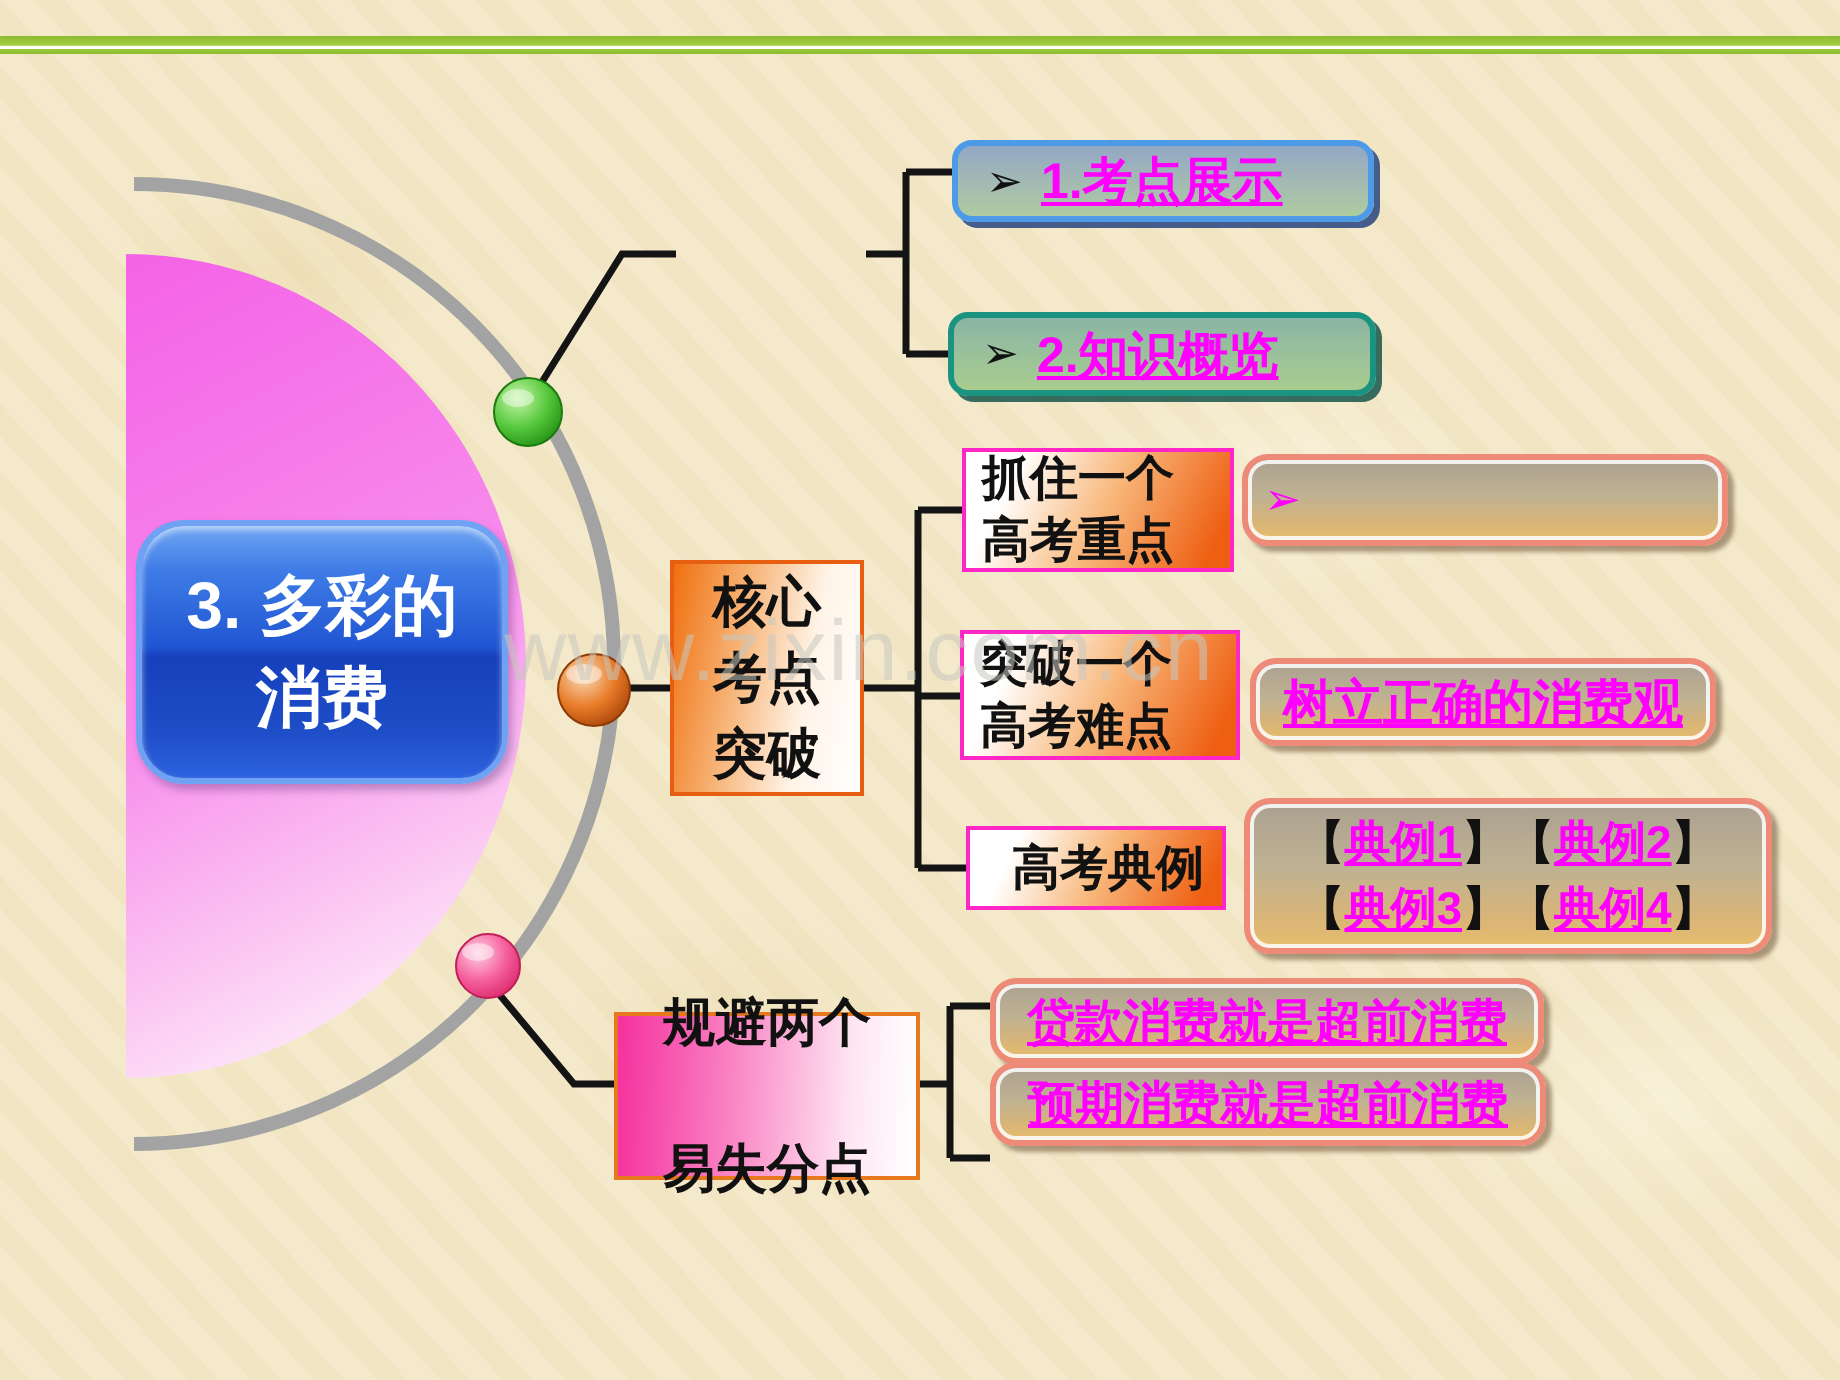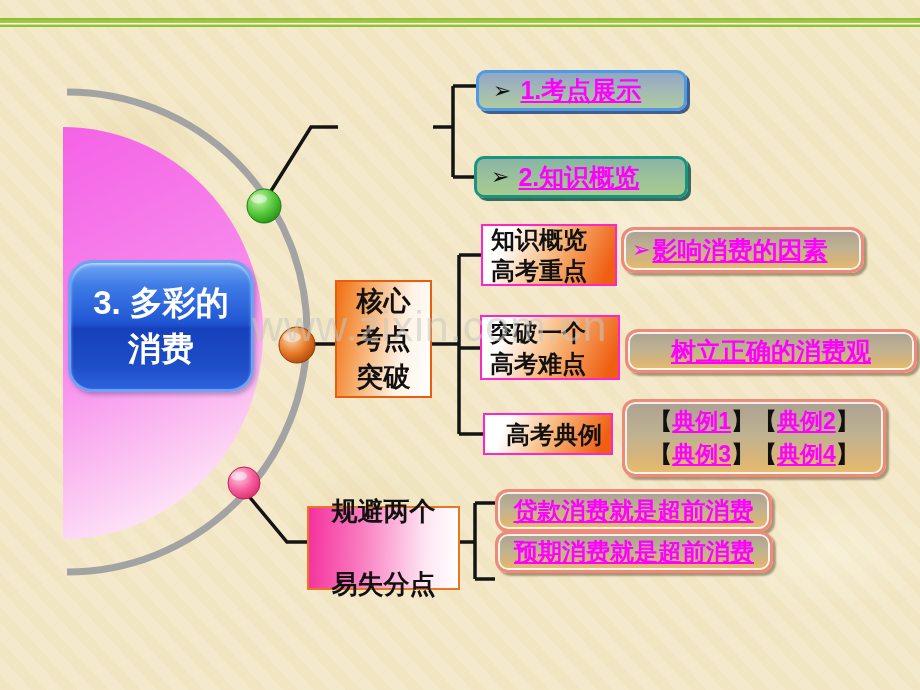--- a/index.html
+++ b/index.html
@@ -96,21 +96,21 @@
 
   
   .tan-box{
     position:absolute;z-index:10;box-sizing:border-box;border-radius:13px;
     border:3px solid #EE8A78;
     background:linear-gradient(180deg,#ACA191 0%,#BFB292 45%,#D8B478 78%,#E6BE6C 100%);
     box-shadow:3px 3px 2px rgba(110,82,55,.55), inset 0 0 0 2px rgba(255,255,255,.85);
     display:flex;align-items:center;justify-content:center;
   }
   .res-factor{left:621px;top:227px;width:243px;height:46px;justify-content:flex-start;padding-left:8px;}
-  .res-view{left:625px;top:329px;width:292px;height:44px;}
+  .res-view{left:625px;top:329px;width:233px;height:44px;}
   .res-examples{left:622px;top:399px;width:264px;height:78px;flex-direction:column;gap:2px;}
   .ex-row{display:flex;align-items:center;justify-content:center;}
   .bracket{color:#111;font-weight:bold;font-size:23px;}
   .ex-link{font-size:23px;}
   .avoid-item1{left:495px;top:489px;width:277px;height:43px;}
   .avoid-item2{left:495px;top:531px;width:278px;height:42px;}
   .avoid-item1 .maglink,.avoid-item2 .maglink{font-size:24px;}
 
   .watermark{
     position:absolute;left:252px;top:302px;z-index:60;pointer-events:none;
@@ -183,34 +183,33 @@
     <span class="maglink">2.知识概览</span>
   </div>
 
   <div class="box core-box">
     <div>核心</div>
     <div>考点</div>
     <div>突破</div>
   </div>
 
   <div class="sub-box sub1">
-    <div>知识概览</div>
+    <div>抓住一个</div>
     <div>高考重点</div>
   </div>
   <div class="sub-box sub2">
     <div>突破一个</div>
     <div>高考难点</div>
   </div>
   <div class="sub-box sub3">
     <div>高考典例</div>
   </div>
 
   <div class="tan-box res-factor">
     <span class="arrow-magenta">➢</span>
-    <span class="maglink">影响消费的因素</span>
   </div>
   <div class="tan-box res-view">
     <span class="maglink">树立正确的消费观</span>
   </div>
   <div class="tan-box res-examples">
     <div class="ex-row">
       <span class="bracket">【</span>
       <span class="maglink ex-link">典例1</span>
       <span class="bracket">】</span>
       <span class="bracket">【</span>

